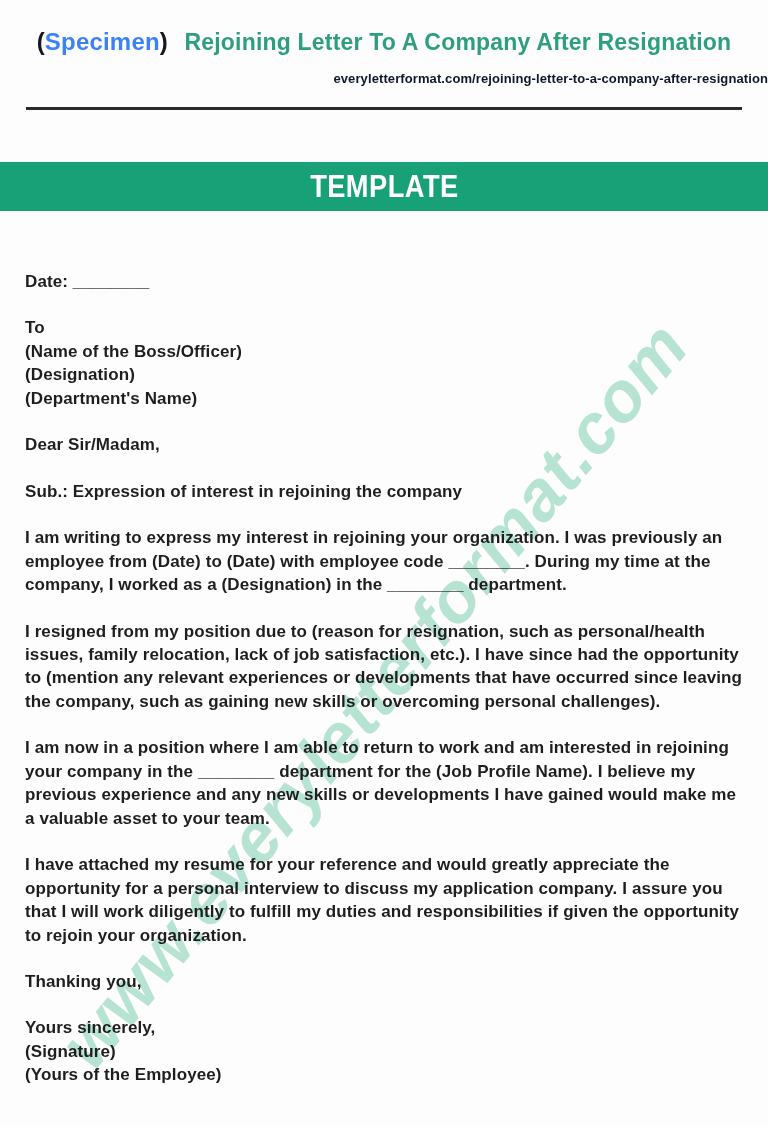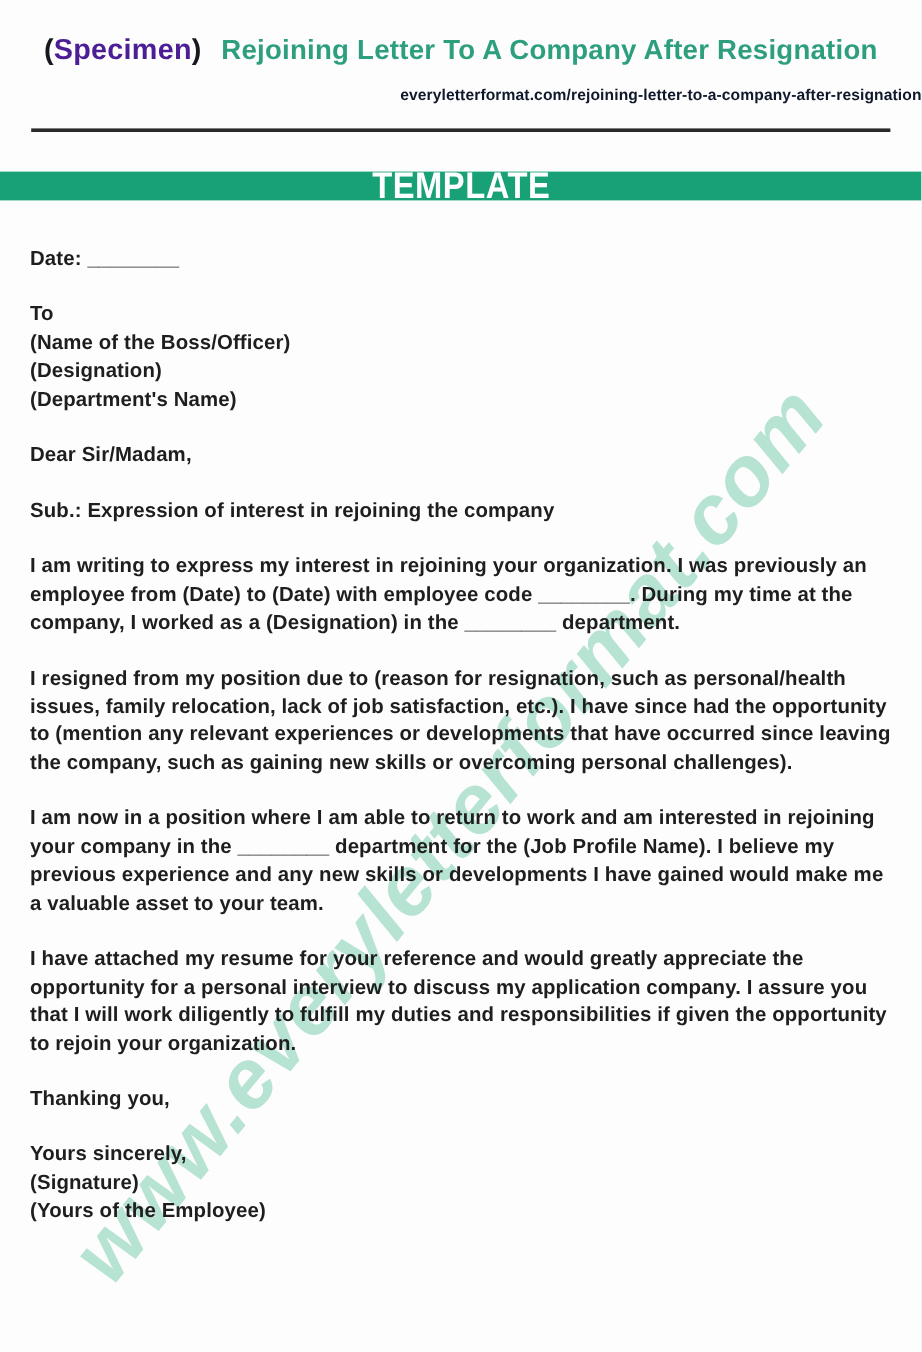--- a/index.html
+++ b/index.html
@@ -40,21 +40,21 @@
   .header { position: relative; z-index: 2; padding-top: 28px; }
 
   .title-line {
     text-align: center;
     font-size: 23px;
     font-weight: 700;
     white-space: nowrap;
   }
   .specimen-wrap { font-size: 24px; letter-spacing: 0.2px; }
   .paren { color: #16181d; }
-  .specimen-word { color: #4c1d95; }
+  .specimen-word { color: #3b82f6; }
   .doc-title { color: #2d9f7e; margin-left: 10px; letter-spacing: 0.2px; }
 
   .url-line {
     margin-top: 15px;
     text-align: right;
     font-size: 13px;
     font-weight: 700;
     color: #0f172a;
     letter-spacing: 0.1px;
   }
@@ -63,40 +63,40 @@
     margin: 21px auto 0 auto;
     width: 716px;
     border: none;
     border-top: 3px solid #2b2b2b;
   }
 
   
   .banner {
     position: relative;
     z-index: 2;
-    margin-top: 33px;
-    height: 24px;
+    margin-top: 52px;
+    height: 49px;
     background: #18a077;
     display: flex;
     align-items: center;
     justify-content: center;
   }
   .banner-label {
     color: #ffffff;
     font-size: 31px;
     font-weight: 700;
     letter-spacing: 0.5px;
     transform: scaleX(0.88);
   }
 
   
   .letter {
     position: relative;
     z-index: 2;
-    padding: 37px 22px 0 25px;
+    padding: 59px 22px 0 25px;
     font-size: 17px;
     font-weight: 700;
     line-height: 1.38;
     color: #1e1e1e;
     letter-spacing: 0.1px;
   }
   .letter .block { margin-bottom: 23px; }
   .letter .block:last-child { margin-bottom: 0; }
 </style>
 </head>

